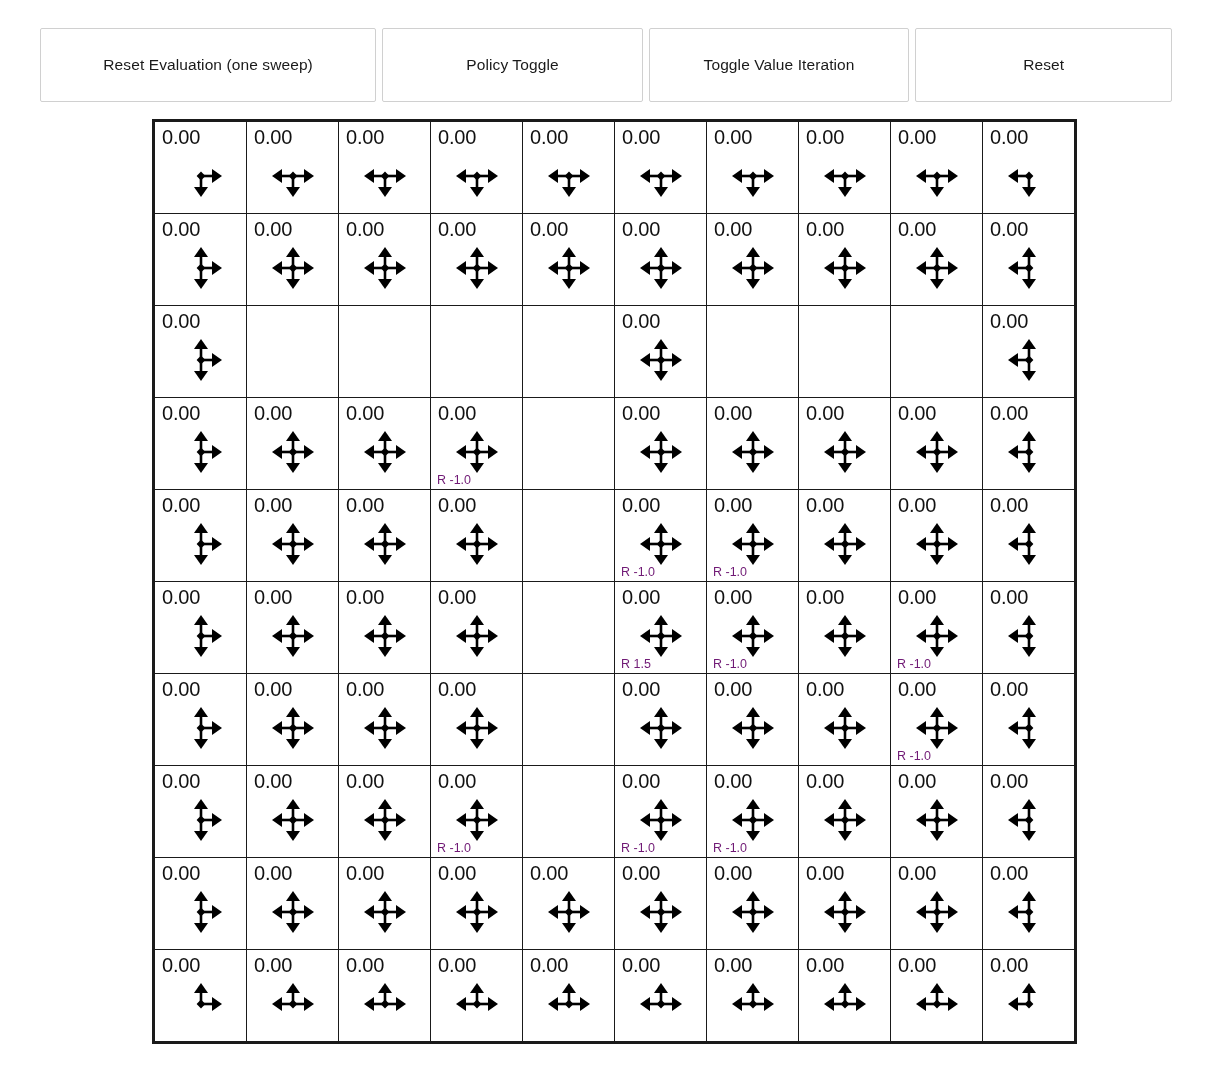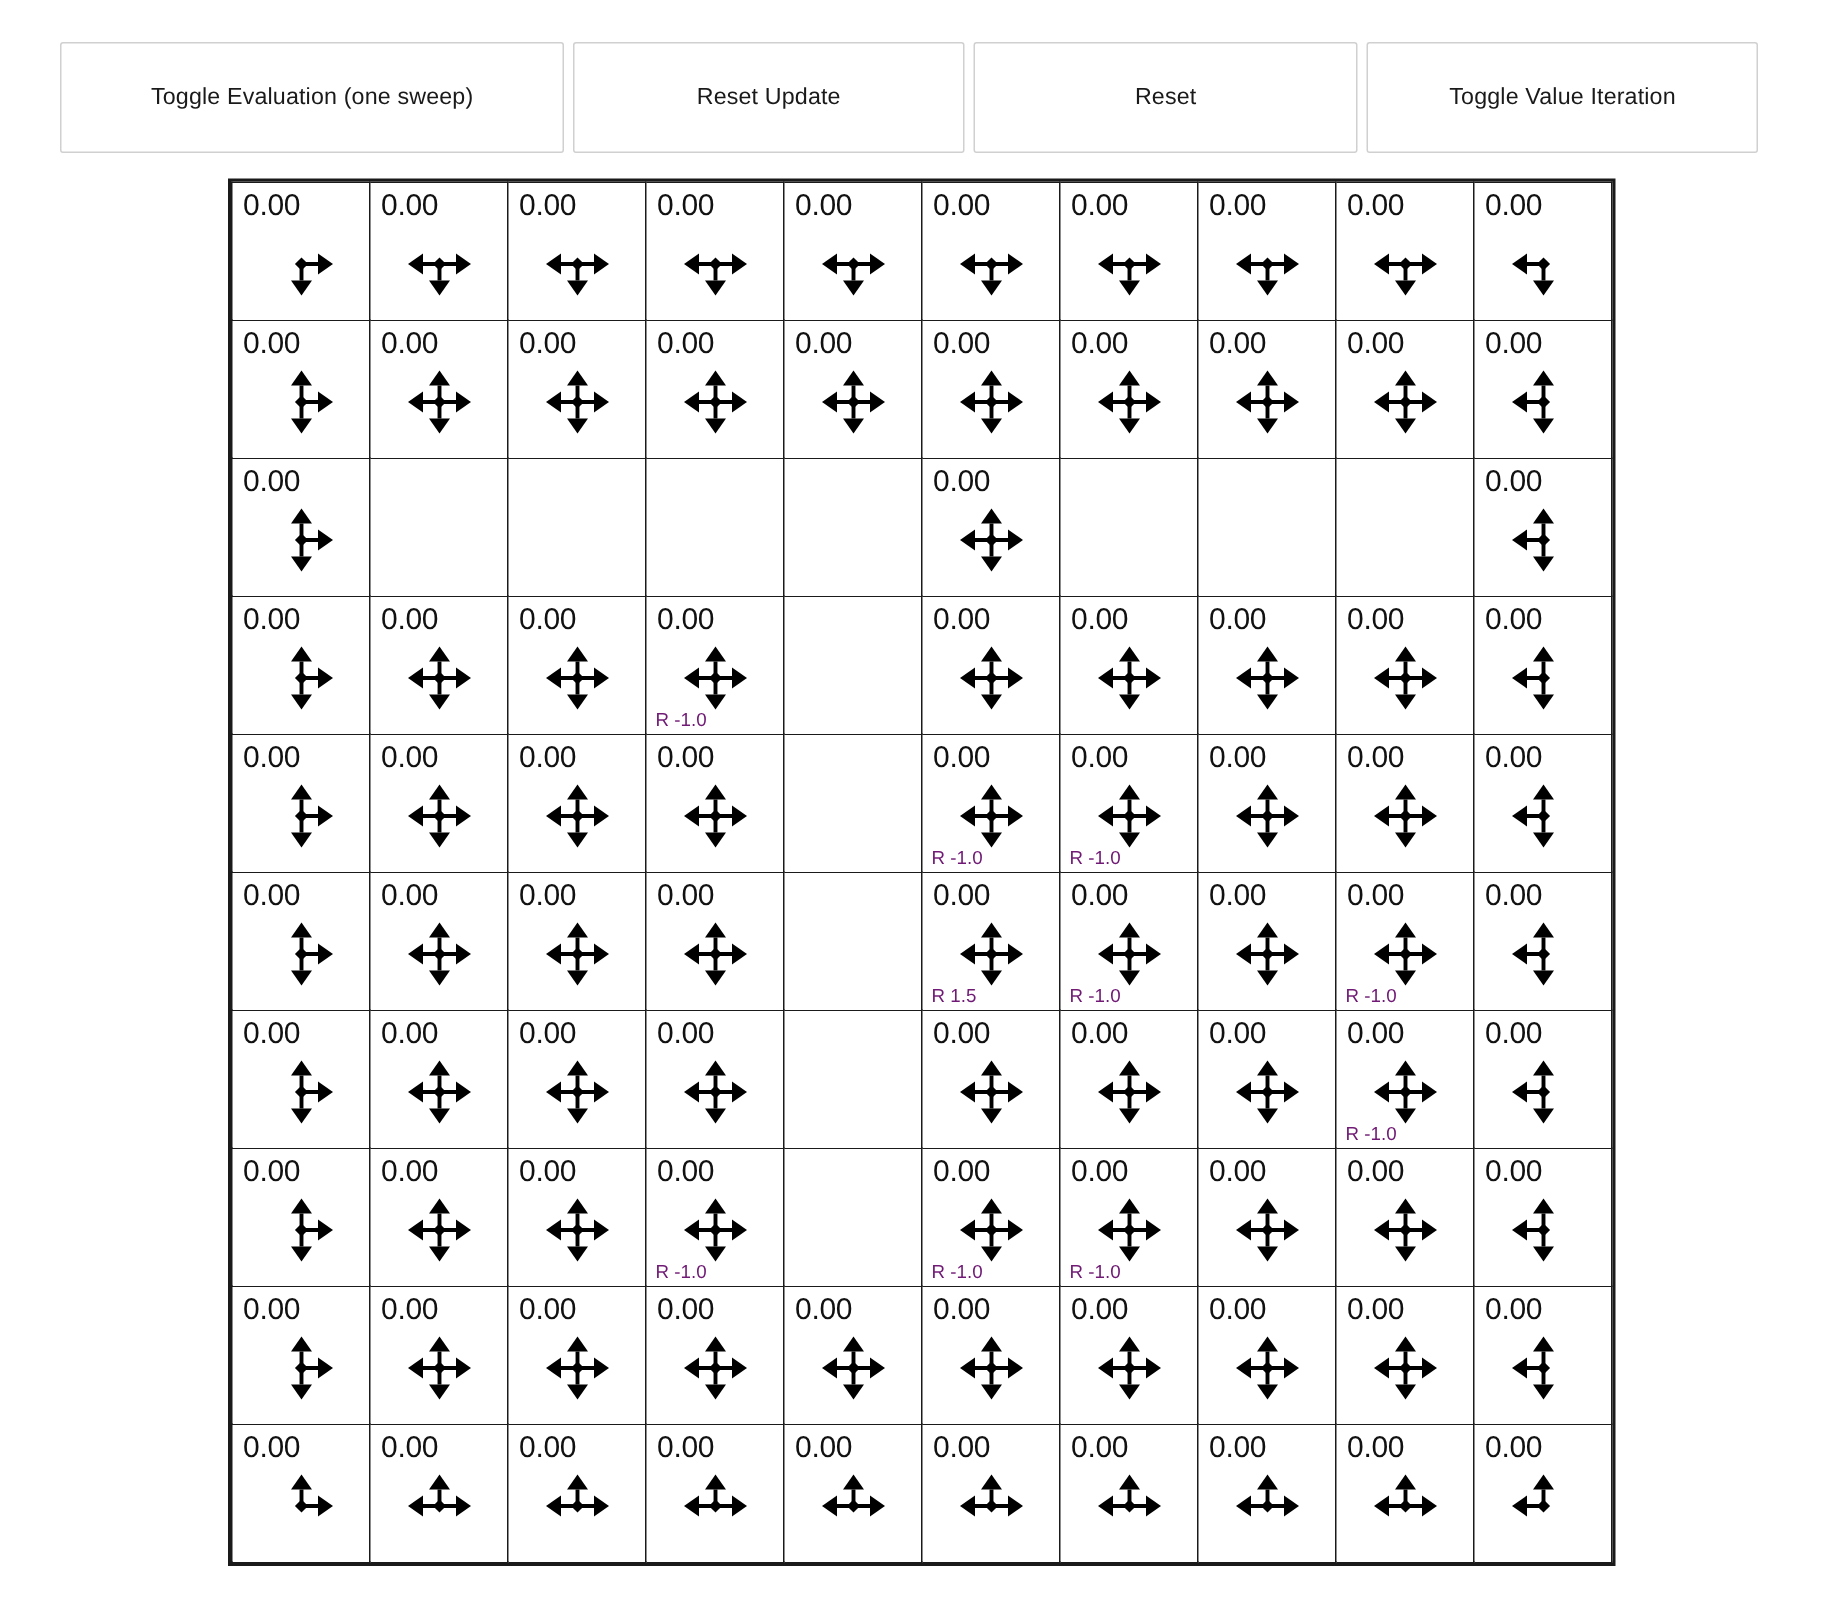--- a/index.html
+++ b/index.html
@@ -97,24 +97,24 @@
     height: 58px;
   }
   .arrows svg { display: block; margin: 0 auto; }
 </style>
 </head>
 <body>
 
 <div id="app">
 
   <div class="toolbar">
-      <div class="tool-btn w1">Toggle Evaluation (one sweep)</div>
-      <div class="tool-btn w2">Reset Update</div>
+      <div class="tool-btn w1">Reset Evaluation (one sweep)</div>
+      <div class="tool-btn w2">Policy Toggle</div>
+      <div class="tool-btn w3">Toggle Value Iteration</div>
       <div class="tool-btn w4">Reset</div>
-      <div class="tool-btn w3">Toggle Value Iteration</div>
     </div>
 
   <div class="grid-wrap">
     <table class="grid">
       <tbody>
           <tr>
             <td>
               <div class="val">0.00</div>
               <div class="arrows">
                 <svg width="56" height="56" viewBox="0 0 56 56">

